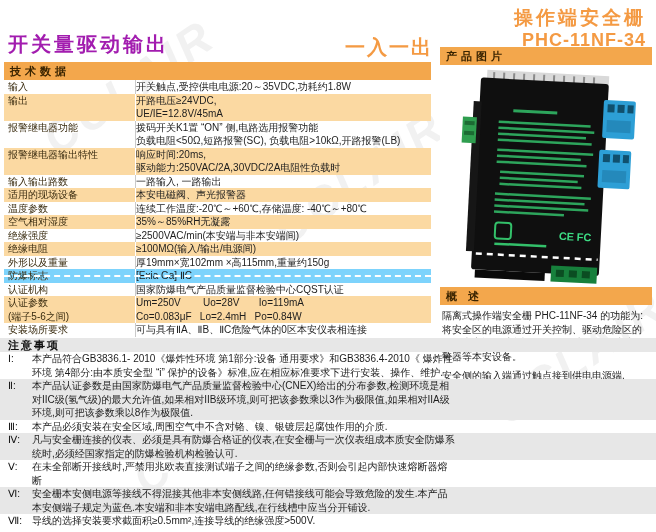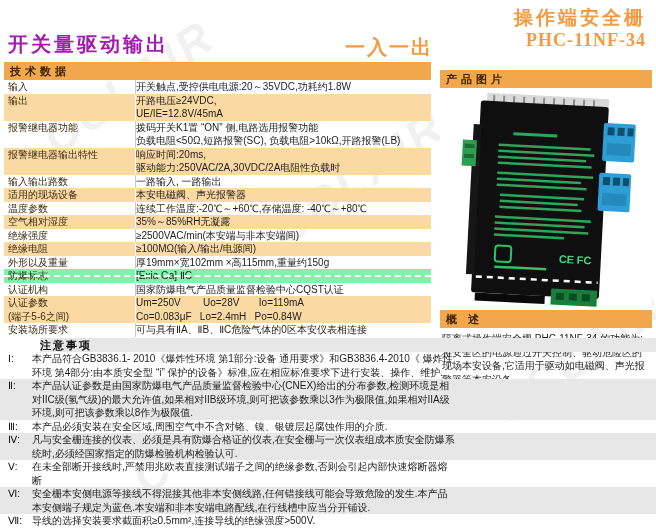--- a/index.html
+++ b/index.html
@@ -14,21 +14,21 @@
     color:rgba(190,190,190,0.22); transform:rotate(-35deg); letter-spacing:4px;
     pointer-events:none; white-space:nowrap;
   }
   
   .title-main {
     position:absolute; top:5px; right:10px; font-size:19px; font-weight:bold;
     color:#F49A43; letter-spacing:3px;
   }
   .title-model {
     position:absolute; top:30px; right:10px; font-size:18px; font-weight:bold;
-    color:#F49A43; font-family:Liberation Serif, serif; letter-spacing:1px;
+    color:#F49A43; font-family:Liberation Sans, sans-serif; letter-spacing:1px;
   }
   .title-left {
     position:absolute; top:31px; left:8px; font-size:20px; font-weight:bold;
     color:#a21caf; letter-spacing:3px;
   }
   .title-center {
     position:absolute; top:34px; left:345px; font-size:20px; font-weight:bold;
     color:#F49A43; letter-spacing:2px;
   }
   
@@ -36,35 +36,35 @@
     background:#F3A74C; color:#3a2400; font-size:11px; font-weight:bold;
     letter-spacing:4px; height:18px; line-height:18px; padding-left:6px;
   }
   
   .tech { position:absolute; left:4px; top:62px; width:427px; }
   .trow { display:flex; font-size:10px; line-height:13.5px; min-height:13.5px; position:relative; }
   .trow .lbl { width:131px; padding:0 2px 0 4px; white-space:pre-wrap; color:#3a2c10; }
   .trow .val { flex:1; white-space:pre-wrap; border-left:1px solid #c9c9c9; color:#1d1d1d; }
   .trow.alt { background:#FBD9A2; }
   .trow.alt .val { border-left:1px solid #ffffff; }
-  .trow.ex { background:#86efac; }
+  .trow.ex { background:#7dd3fc; }
   .trow.ex .val { border-left:1px solid #ffffff; }
   .trow.ex::after {
     content:""; position:absolute; left:0; right:0; top:6px;
     border-top:2px dashed #fff; pointer-events:none;
   }
   
-  .rightcol { position:absolute; left:440px; top:70px; width:212px; }
+  .rightcol { position:absolute; left:440px; top:47px; width:212px; }
   .photo-box { height:222px; position:relative; background:#fff; }
   .overview-text { font-size:10px; line-height:13.5px; padding:4px 2px 0 2px; color:#1d1d1d; }
   .overview-text p { margin-bottom:6px; white-space:pre-wrap; }
   
   .notes { position:absolute; left:0; top:338px; width:656px; }
   .nhead { background:#E7E7E7; font-size:11px; font-weight:bold; color:#111;
-           height:14px; line-height:14px; letter-spacing:2px;margin-left:40px; }
+           height:14px; line-height:14px; padding-left:8px; letter-spacing:2px; }
   .nitem { display:flex; font-size:10px; line-height:13.5px; padding:0 8px; }
   .nitem.alt { background:#E7E7E7; }
   .nitem .num { width:24px; flex:none; color:#111; }
   .nitem .txt { max-width:424px; white-space:pre-wrap; color:#1d1d1d; }
 </style>
 </head>
 <body>
 
 <div class="page">
 

